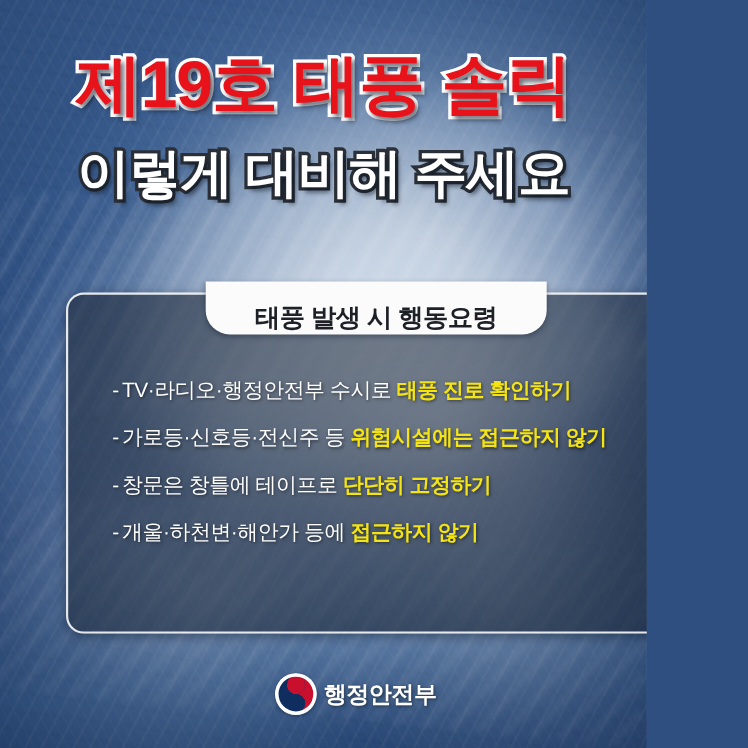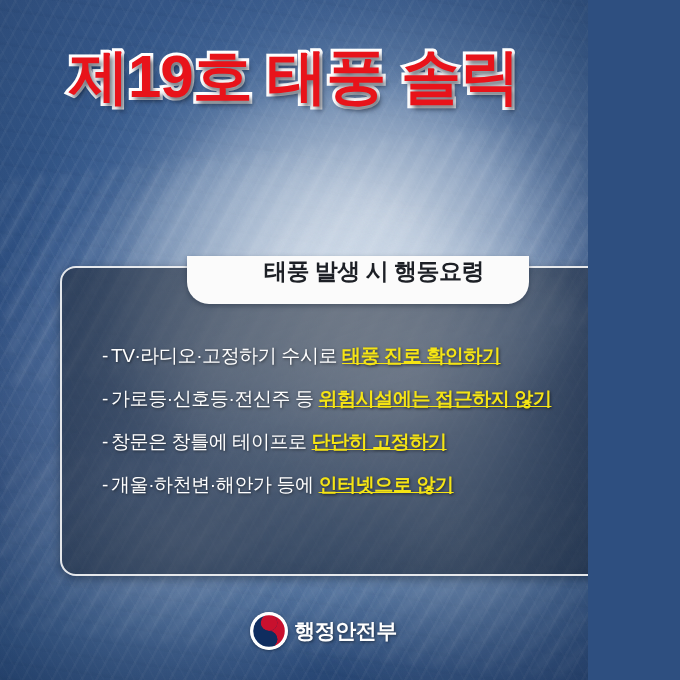--- a/index.html
+++ b/index.html
@@ -84,40 +84,39 @@
     border-radius:16px;
     background:linear-gradient(160deg, rgba(34,44,60,.62) 0%, rgba(28,38,54,.52) 45%, rgba(24,34,50,.60) 100%);
     box-shadow:0 3px 10px rgba(6,14,30,.40);
     z-index:5;
   }
   .panel-tab{
     position:absolute;left:125px;top:-12px;width:310px;height:48px;
     background:#fbfbfb;
     border-radius:0 0 22px 22px;
     box-shadow:0 2px 5px rgba(10,20,40,.35);
-    display:flex;align-items:flex-start;justify-content:center;
+    display:flex;align-items:flex-end;justify-content:center;
     z-index:7;
-    padding-left:32px;
   }
   .panel-tab-text{
     font-size:23px;font-weight:bold;color:#1d2026;letter-spacing:-.5px;
     white-space:nowrap;
   }
   .bullets{
     position:absolute;left:40px;right:18px;top:78px;
   }
   .bullet{
     font-size:19px;line-height:1;color:#ffffff;font-weight:normal;
     letter-spacing:-.4px;white-space:nowrap;
     margin-bottom:24px;
     text-shadow:1px 1px 3px rgba(0,0,0,.55);
   }
   .bullet:last-child{margin-bottom:0;}
   .bullet .dash{margin-right:3px;}
-  .bullet .hl{color:#f5e414;font-weight:bold;text-decoration:underline;}
+  .bullet .hl{color:#f5e414;font-weight:bold;}
 
   
   .footer{
     position:absolute;left:16px;right:0;top:608px;height:46px;
     display:flex;align-items:center;justify-content:center;gap:6px;
     z-index:6;
     margin-left:43px;
   }
   .gov-emblem{
     width:38px;height:38px;border-radius:50%;
@@ -142,44 +141,45 @@
   <div class="band b3"></div>
   <div class="band b4"></div>
   <div class="band b5"></div>
   <div class="band b6"></div>
   <div class="wisp w1"></div>
   <div class="wisp w2"></div>
   <div class="vignette"></div>
 
   <div class="headline">
     <div class="title-main">제19호 태풍 솔릭</div>
+    <div class="title-sub">이렇게 대비해 주세요</div>
   </div>
 
   <div class="panel">
 
     <div class="panel-tab">
       <span class="panel-tab-text">태풍 발생 시 행동요령</span>
     </div>
 
     <div class="bullets">
 
       <div class="bullet">
-        <span class="dash">-</span><span>TV·라디오·고정하기 수시로 </span><span class="hl">태풍 진로 확인하기</span>
+        <span class="dash">-</span><span>TV·라디오·행정안전부 수시로 </span><span class="hl">태풍 진로 확인하기</span>
       </div>
 
       <div class="bullet">
         <span class="dash">-</span><span>가로등·신호등·전신주 등 </span><span class="hl">위험시설에는 접근하지 않기</span>
       </div>
 
       <div class="bullet">
         <span class="dash">-</span><span>창문은 창틀에 테이프로 </span><span class="hl">단단히 고정하기</span>
       </div>
 
       <div class="bullet">
-        <span class="dash">-</span><span>개울·하천변·해안가 등에 </span><span class="hl">인터넷으로 않기</span>
+        <span class="dash">-</span><span>개울·하천변·해안가 등에 </span><span class="hl">접근하지 않기</span>
       </div>
 
     </div>
   </div>
 
   <div class="footer">
     <svg class="gov-emblem" viewBox="0 0 100 100">
       <circle cx="50" cy="50" r="49" fill="#ffffff"></circle>
       <circle cx="50" cy="50" r="44" fill="#0f2d5f"></circle>
       <path d="M50 6 A44 44 0 0 1 50 94 A22 22 0 0 1 50 50 A22 22 0 0 0 50 6 Z" fill="#c8102e"></path>

